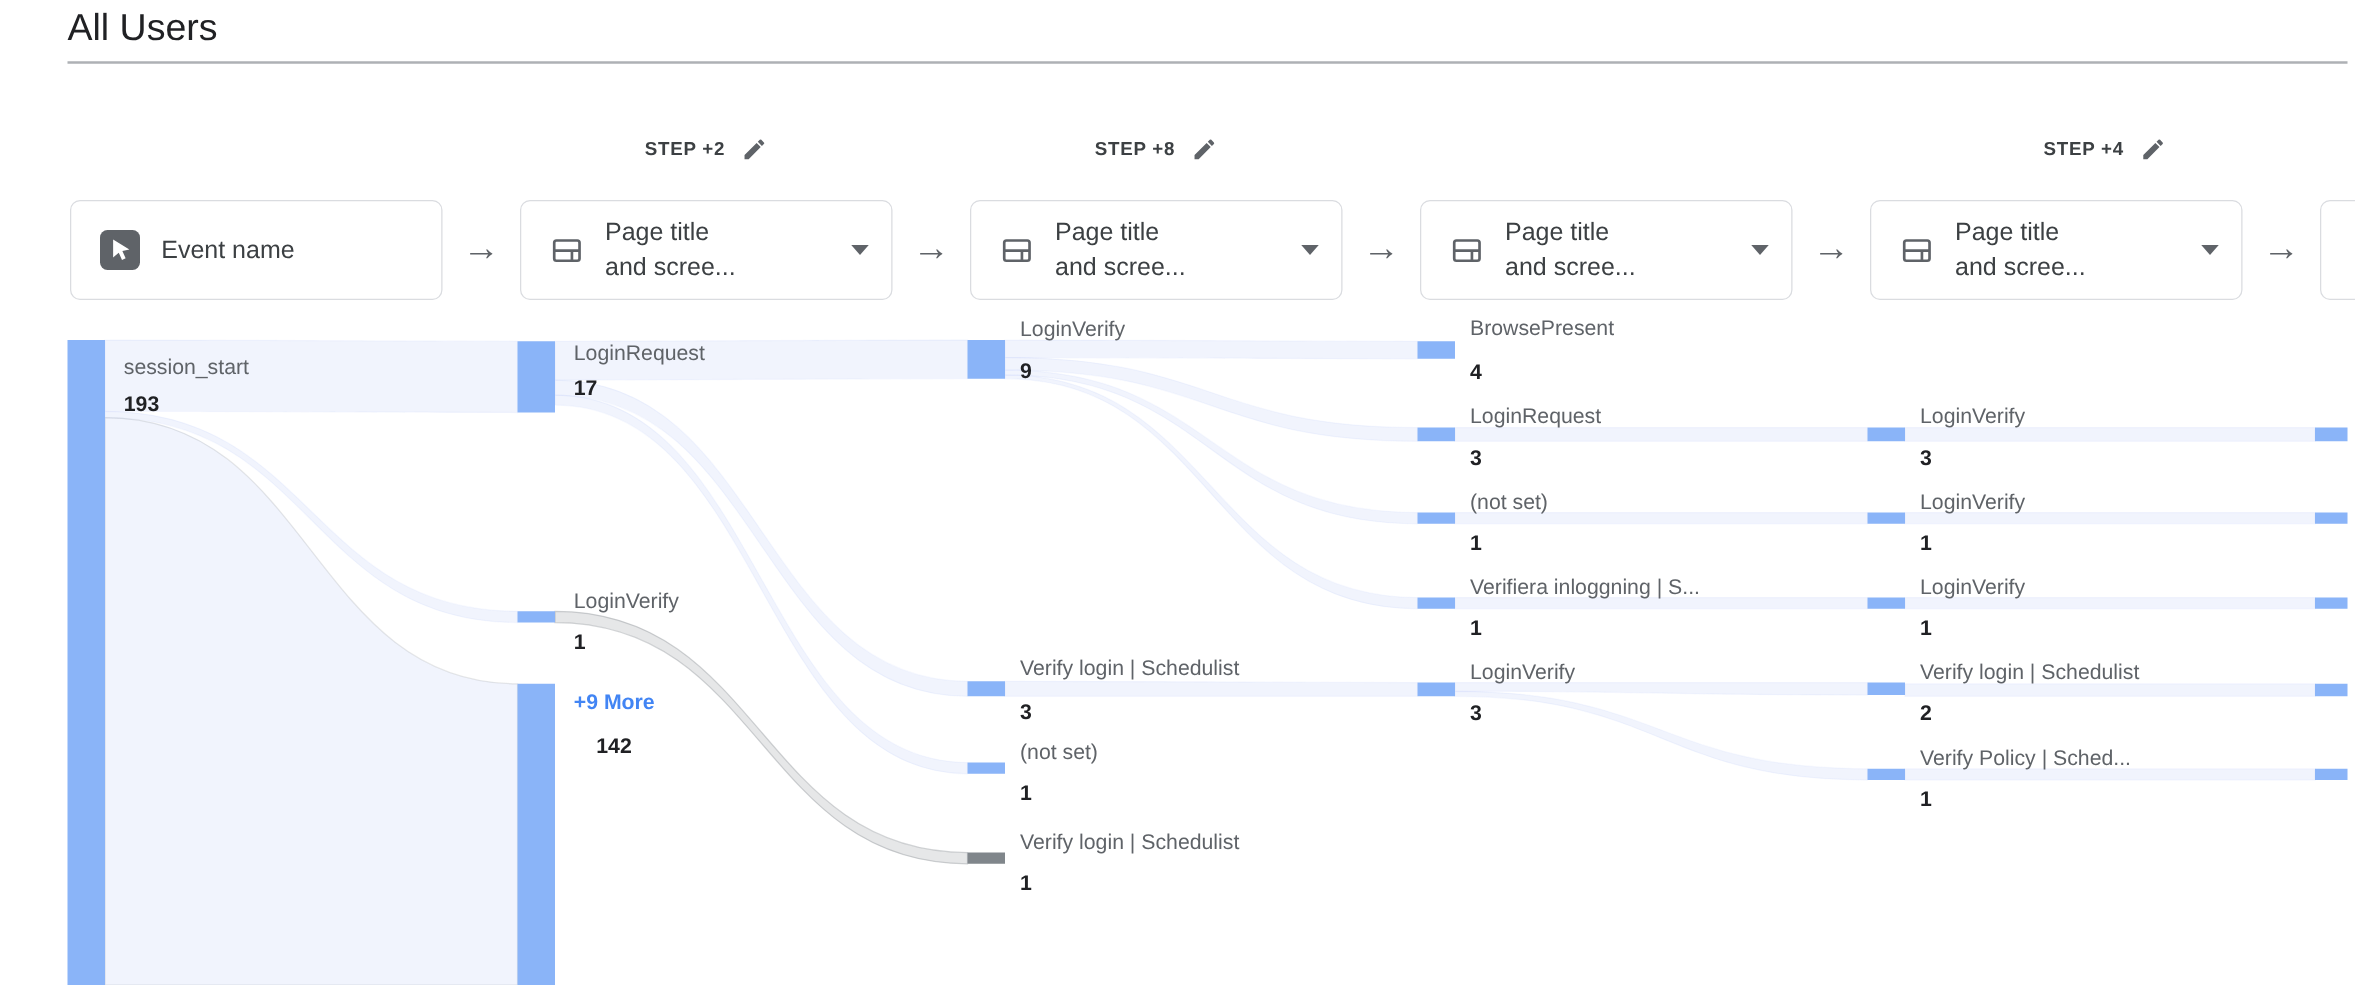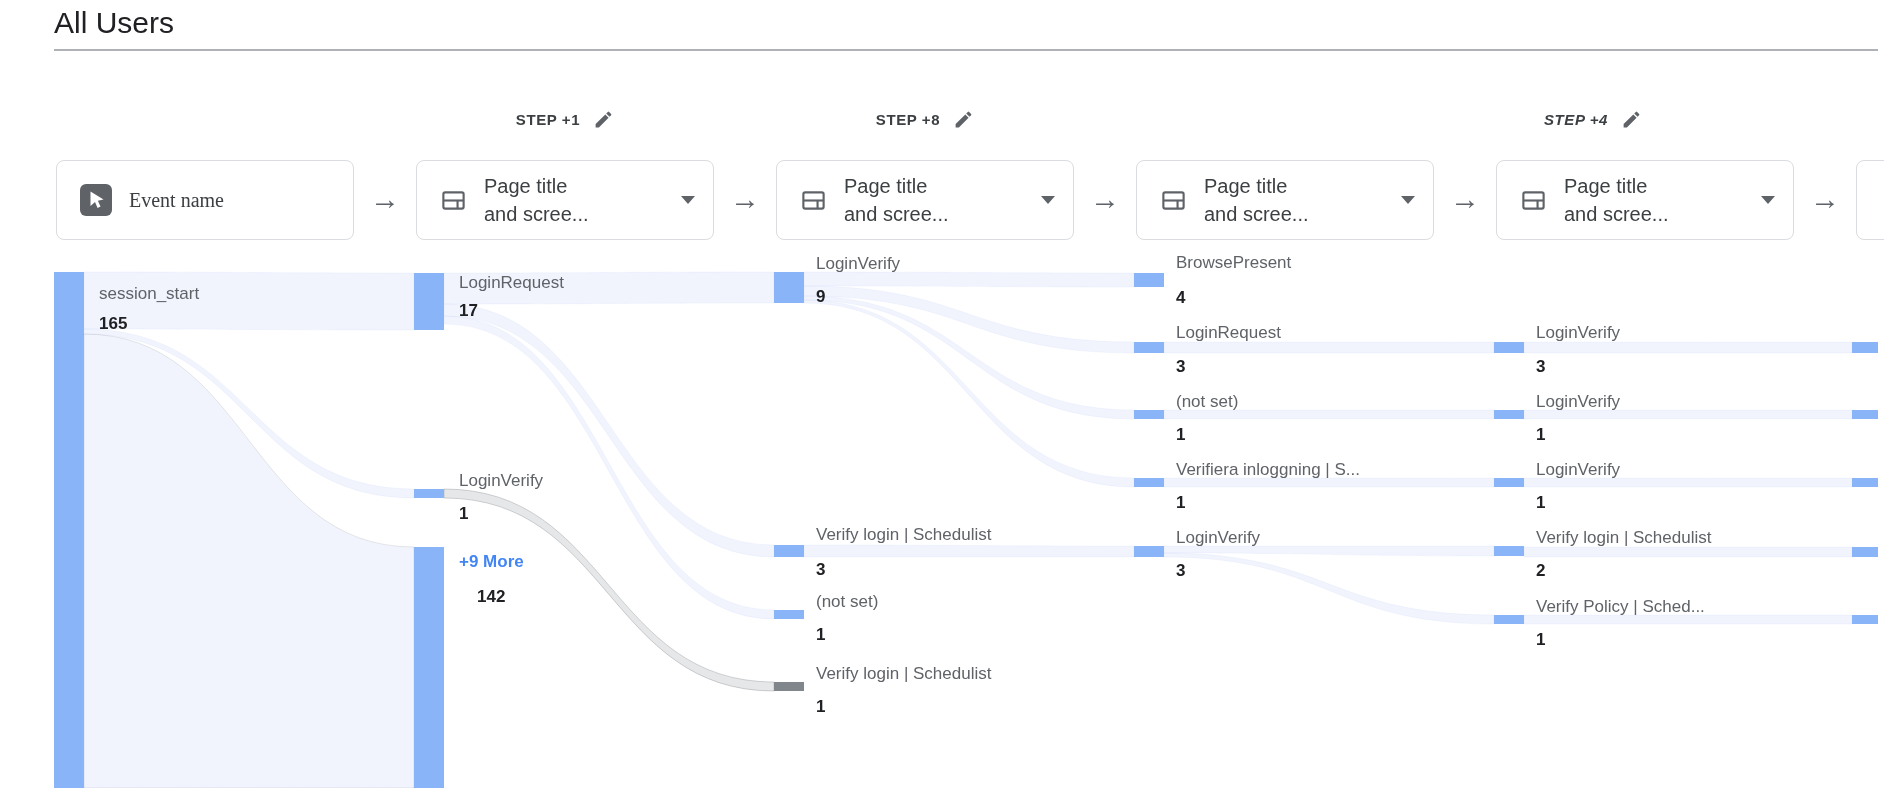--- a/index.html
+++ b/index.html
@@ -64,21 +64,21 @@
         <path d="M1140,546 C1305,546 1305,546 1470,546 L1470,556 C1305,556 1305,553 1140,553 Z" class="lk-blue"></path>
         <path d="M1140,553 C1305,553 1305,615 1470,615 L1470,624 C1305,624 1305,557 1140,557 Z" class="lk-blue"></path>
         <path d="M1500,342 C1664,342 1664,342 1828,342 L1828,353 C1664,353 1664,353 1500,353 Z" class="lk-blue"></path>
         <path d="M1500,410 C1664,410 1664,410 1828,410 L1828,419 C1664,419 1664,419 1500,419 Z" class="lk-blue"></path>
         <path d="M1500,478 C1664,478 1664,478 1828,478 L1828,487 C1664,487 1664,487 1500,487 Z" class="lk-blue"></path>
         <path d="M1500,547 C1664,547 1664,547 1828,547 L1828,557 C1664,557 1664,557 1500,557 Z" class="lk-blue"></path>
         <path d="M1500,615 C1664,615 1664,615 1828,615 L1828,624 C1664,624 1664,624 1500,624 Z" class="lk-blue"></path>
       </svg>
       <div class="bar" style="left: 30px; top: 272px; width: 30px; height: 516px; background: rgb(138, 180, 248);"></div>
       <div class="nlabel" style="left: 75px; top: 283px;">session_start</div>
-      <div class="nvalue" style="left: 75px; top: 313px;">165</div>
+      <div class="nvalue" style="left: 75px; top: 313px;">193</div>
       <div class="bar" style="left: 390px; top: 273px; width: 30px; height: 57px; background: rgb(138, 180, 248);"></div>
       <div class="nlabel" style="left: 435px; top: 272px;">LoginRequest</div>
       <div class="nvalue" style="left: 435px; top: 300px;">17</div>
       <div class="bar" style="left: 390px; top: 489px; width: 30px; height: 9px; background: rgb(138, 180, 248);"></div>
       <div class="nlabel" style="left: 435px; top: 470px;">LoginVerify</div>
       <div class="nvalue" style="left: 435px; top: 503px;">1</div>
       <div class="bar" style="left: 390px; top: 547px; width: 30px; height: 241px; background: rgb(138, 180, 248);"></div>
       <div class="nlabel more" style="left: 435px; top: 551px;">+9 More</div>
       <div class="nvalue" style="left: 453px; top: 586px;">142</div>
       <div class="bar" style="left: 750px; top: 272px; width: 30px; height: 31px; background: rgb(138, 180, 248);"></div>
@@ -124,45 +124,45 @@
       <div class="nlabel" style="left: 1512px; top: 596px;">Verify Policy | Sched...</div>
       <div class="nvalue" style="left: 1512px; top: 629px;">1</div>
       <div class="bar" style="left: 1828px; top: 342px; width: 26px; height: 11px; background: rgb(138, 180, 248);"></div>
       <div class="bar" style="left: 1828px; top: 410px; width: 26px; height: 9px; background: rgb(138, 180, 248);"></div>
       <div class="bar" style="left: 1828px; top: 478px; width: 26px; height: 9px; background: rgb(138, 180, 248);"></div>
       <div class="bar" style="left: 1828px; top: 547px; width: 26px; height: 10px; background: rgb(138, 180, 248);"></div>
       <div class="bar" style="left: 1828px; top: 615px; width: 26px; height: 9px; background: rgb(138, 180, 248);"></div>
     </div>
 
   <div class="col-header" style="left:392px;width:298px;">
-    <span>STEP +1</span>
+    <span>STEP +2</span>
     <span class="pencil">
         <svg width="21" height="21" viewBox="0 0 24 24">
           <path fill="#5f6368" d="M3 17.25V21h3.75L17.81 9.94l-3.75-3.75L3 17.25zM20.71 7.04c.39-.39.39-1.02 0-1.41l-2.34-2.34a.996.996 0 0 0-1.41 0l-1.83 1.83 3.75 3.75 1.83-1.83z"></path>
         </svg>
       </span>
   </div>
   <div class="col-header" style="left:752px;width:298px;">
     <span>STEP +8</span>
     <span class="pencil">
         <svg width="21" height="21" viewBox="0 0 24 24">
           <path fill="#5f6368" d="M3 17.25V21h3.75L17.81 9.94l-3.75-3.75L3 17.25zM20.71 7.04c.39-.39.39-1.02 0-1.41l-2.34-2.34a.996.996 0 0 0-1.41 0l-1.83 1.83 3.75 3.75 1.83-1.83z"></path>
         </svg>
       </span>
   </div>
-  <div class="col-header" style="left:1420px;width:298px;font-style:italic;">
+  <div class="col-header" style="left:1511px;width:298px;">
     <span>STEP +4</span>
     <span class="pencil">
         <svg width="21" height="21" viewBox="0 0 24 24">
           <path fill="#5f6368" d="M3 17.25V21h3.75L17.81 9.94l-3.75-3.75L3 17.25zM20.71 7.04c.39-.39.39-1.02 0-1.41l-2.34-2.34a.996.996 0 0 0-1.41 0l-1.83 1.83 3.75 3.75 1.83-1.83z"></path>
         </svg>
       </span>
   </div>
 
-  <div class="selector" style="left:32px;font-family:Liberation Serif, serif;">
+  <div class="selector" style="left:32px;">
     <span class="sel-icon">
       <svg width="32" height="32" viewBox="0 0 32 32">
           <rect x="0" y="0" width="32" height="32" rx="6" fill="#5f6368"></rect>
           <path fill="#fff" d="M10.5 7.5 L23.5 15.6 L17.9 16.8 L20.5 22.6 L17.6 23.9 L15 18.1 L10.5 22 Z"></path>
         </svg>
     </span>
     <span class="sel-text">Event name</span>
   </div>
 
   <div class="step-arrow" style="left:330px;">→</div>

